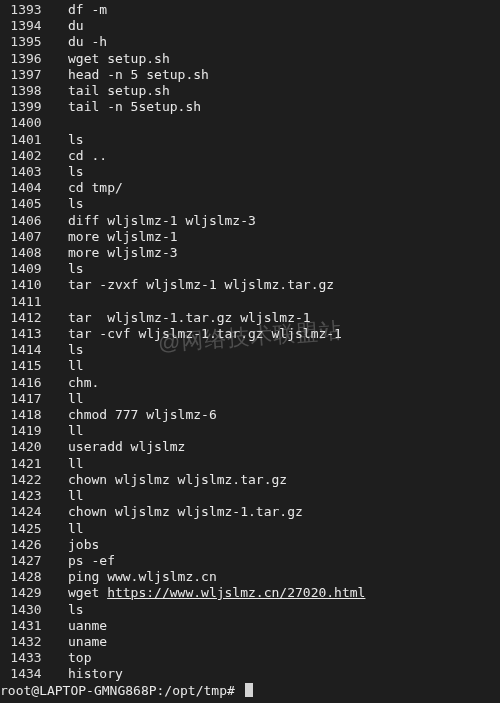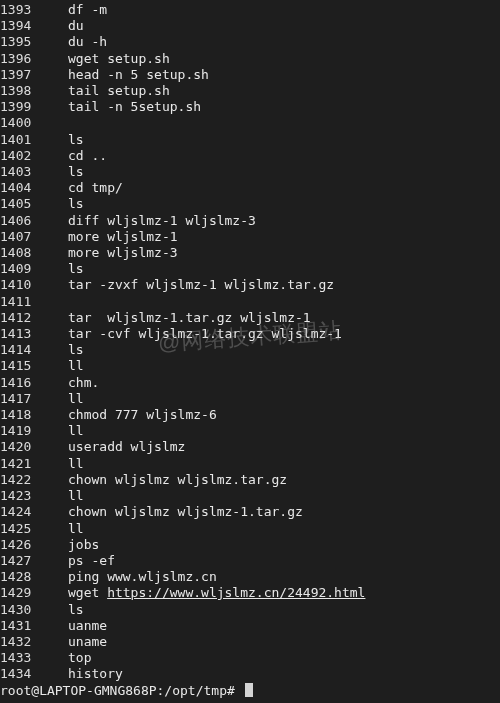--- a/index.html
+++ b/index.html
@@ -19,21 +19,21 @@
   #terminal {
     padding: 2px 0 0 0;
   }
   .row {
     display: flex;
     white-space: pre;
   }
   .lineno {
     display: inline-block;
     width: 52px;
-    text-align: left;
+    text-align: center;
     color: #dcdcdc;
     padding-right: 2px;
   }
   .cmd {
     display: inline-block;
     padding-left: 14px;
     color: #e8e8e8;
   }
   .prompt-row {
     display: flex;
@@ -99,21 +99,21 @@
     <div class="row"><span class="lineno">1419</span><span class="cmd">ll</span></div>
     <div class="row"><span class="lineno">1420</span><span class="cmd">useradd wljslmz</span></div>
     <div class="row"><span class="lineno">1421</span><span class="cmd">ll</span></div>
     <div class="row"><span class="lineno">1422</span><span class="cmd">chown wljslmz wljslmz.tar.gz</span></div>
     <div class="row"><span class="lineno">1423</span><span class="cmd">ll</span></div>
     <div class="row"><span class="lineno">1424</span><span class="cmd">chown wljslmz wljslmz-1.tar.gz</span></div>
     <div class="row"><span class="lineno">1425</span><span class="cmd">ll</span></div>
     <div class="row"><span class="lineno">1426</span><span class="cmd">jobs</span></div>
     <div class="row"><span class="lineno">1427</span><span class="cmd">ps -ef</span></div>
     <div class="row"><span class="lineno">1428</span><span class="cmd">ping www.wljslmz.cn</span></div>
-    <div class="row"><span class="lineno">1429</span><span class="cmd"><span>wget </span><span class="url">https://www.wljslmz.cn/24492.html</span></span></div>
+    <div class="row"><span class="lineno">1429</span><span class="cmd"><span>wget </span><span class="url">https://www.wljslmz.cn/27020.html</span></span></div>
     <div class="row"><span class="lineno">1430</span><span class="cmd">ls</span></div>
     <div class="row"><span class="lineno">1431</span><span class="cmd">uanme</span></div>
     <div class="row"><span class="lineno">1432</span><span class="cmd">uname</span></div>
     <div class="row"><span class="lineno">1433</span><span class="cmd">top</span></div>
     <div class="row"><span class="lineno">1434</span><span class="cmd">history</span></div>
     <div class="prompt-row"><span class="prompt-text">root@LAPTOP-GMNG868P:/opt/tmp# </span><span class="cursor"></span></div>
   </div>
 
 <div class="watermark">@网络技术联盟站</div>
 

